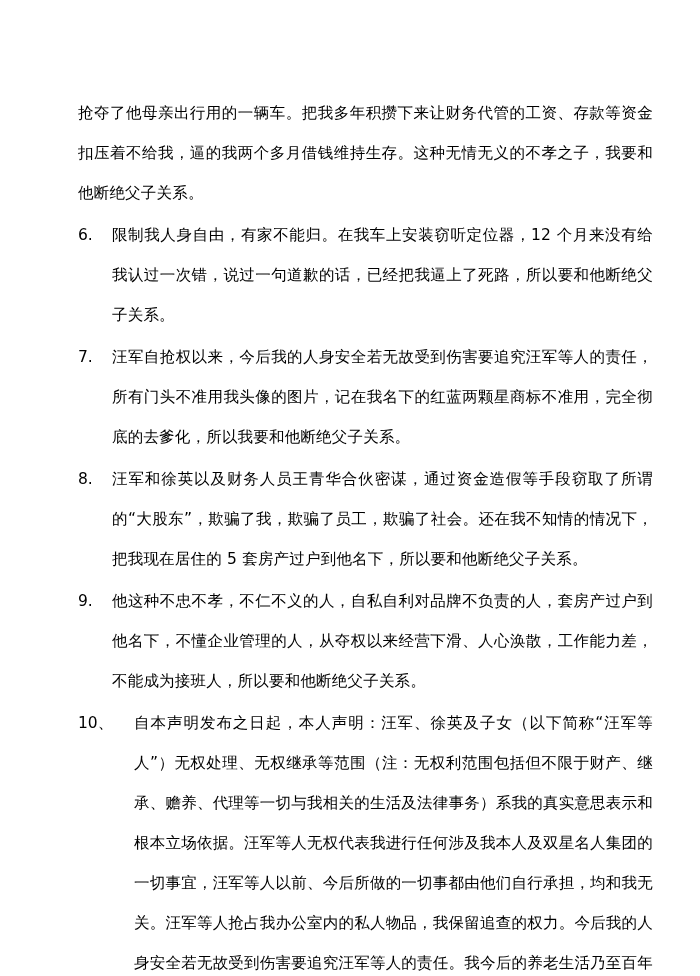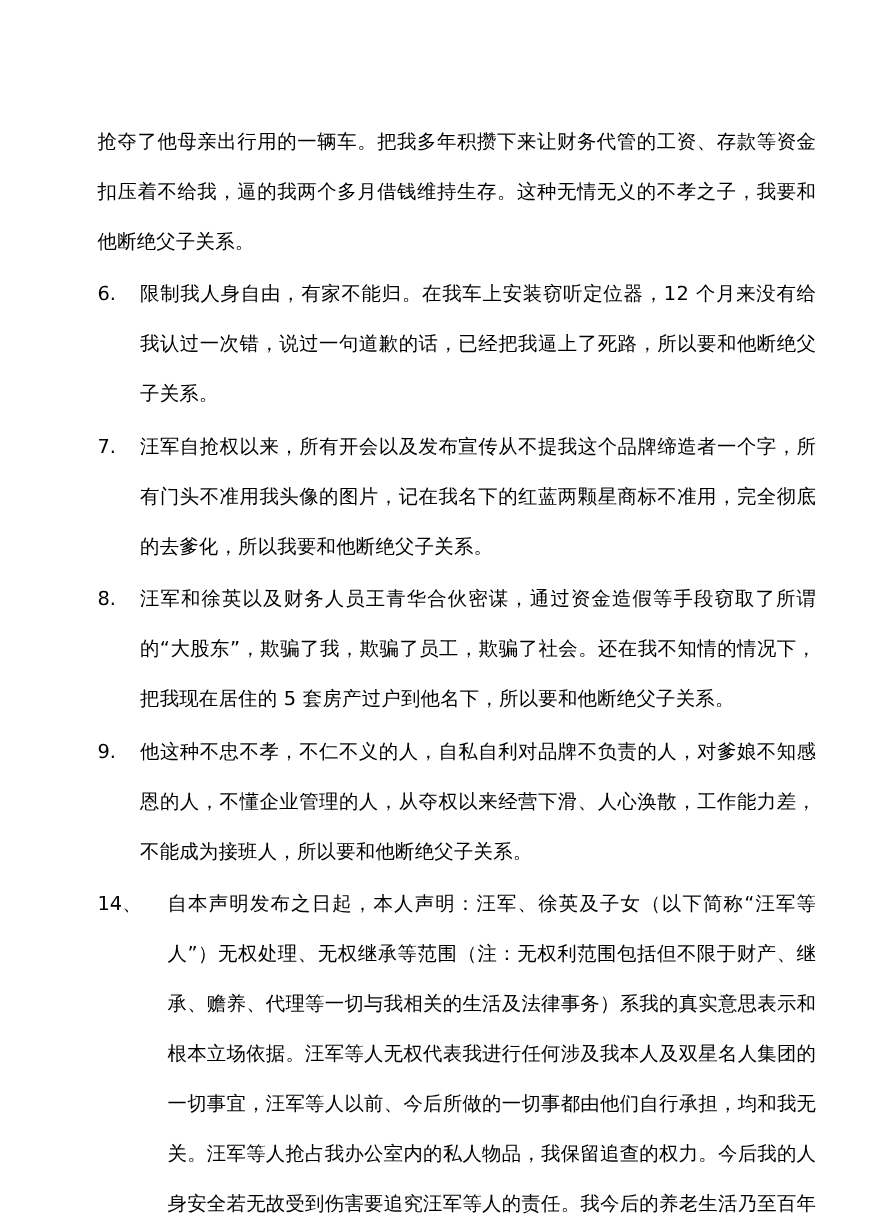--- a/index.html
+++ b/index.html
@@ -66,31 +66,31 @@
     <div class="body-text">抢夺了他母亲出行用的一辆车。把我多年积攒下来让财务代管的工资、存款等资金扣压着不给我，逼的我两个多月借钱维持生存。这种无情无义的不孝之子，我要和他断绝父子关系。</div>
   </div>
 
   <div class="para">
     <div class="marker">6.</div>
     <div class="body-text">限制我人身自由，有家不能归。在我车上安装窃听定位器，12 个月来没有给我认过一次错，说过一句道歉的话，已经把我逼上了死路，所以要和他断绝父子关系。</div>
   </div>
 
   <div class="para">
     <div class="marker">7.</div>
-    <div class="body-text">汪军自抢权以来，所有开会以及发布宣传从不提我这个品牌缔造者一个字，所有门头不准用我头像的图片，记在我名下的红蓝两颗星商标不准用，完全彻底的去爹化，所以我要和他断绝父子关系。</div>
+    <div class="body-text">汪军自抢权以来，今后我的人身安全若无故受到伤害要追究汪军等人的责任，所有门头不准用我头像的图片，记在我名下的红蓝两颗星商标不准用，完全彻底的去爹化，所以我要和他断绝父子关系。</div>
   </div>
 
   <div class="para">
     <div class="marker">8.</div>
     <div class="body-text">汪军和徐英以及财务人员王青华合伙密谋，通过资金造假等手段窃取了所谓的“大股东”，欺骗了我，欺骗了员工，欺骗了社会。还在我不知情的情况下，把我现在居住的 5 套房产过户到他名下，所以要和他断绝父子关系。</div>
   </div>
 
   <div class="para">
     <div class="marker">9.</div>
-    <div class="body-text">他这种不忠不孝，不仁不义的人，自私自利对品牌不负责的人，对爹娘不知感恩的人，不懂企业管理的人，从夺权以来经营下滑、人心涣散，工作能力差，不能成为接班人，所以要和他断绝父子关系。</div>
+    <div class="body-text">他这种不忠不孝，不仁不义的人，自私自利对品牌不负责的人，套房产过户到他名下，不懂企业管理的人，从夺权以来经营下滑、人心涣散，工作能力差，不能成为接班人，所以要和他断绝父子关系。</div>
   </div>
 
   <div class="para para-10">
-    <div class="marker">14、</div>
+    <div class="marker">10、</div>
     <div class="body-text">自本声明发布之日起，本人声明：汪军、徐英及子女（以下简称“汪军等人”）无权处理、无权继承等范围（注：无权利范围包括但不限于财产、继承、赡养、代理等一切与我相关的生活及法律事务）系我的真实意思表示和根本立场依据。汪军等人无权代表我进行任何涉及我本人及双星名人集团的一切事宜，汪军等人以前、今后所做的一切事都由他们自行承担，均和我无关。汪军等人抢占我办公室内的私人物品，我保留追查的权力。今后我的人身安全若无故受到伤害要追究汪军等人的责任。我今后的养老生活乃至百年的后事</div>
   </div>
 
 </div>
 
 </body></html>

